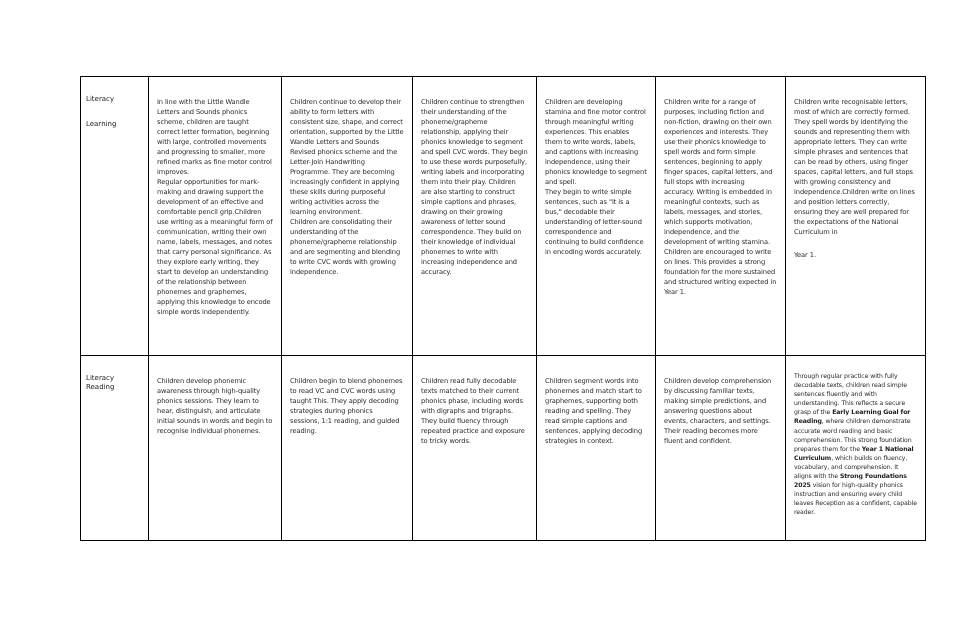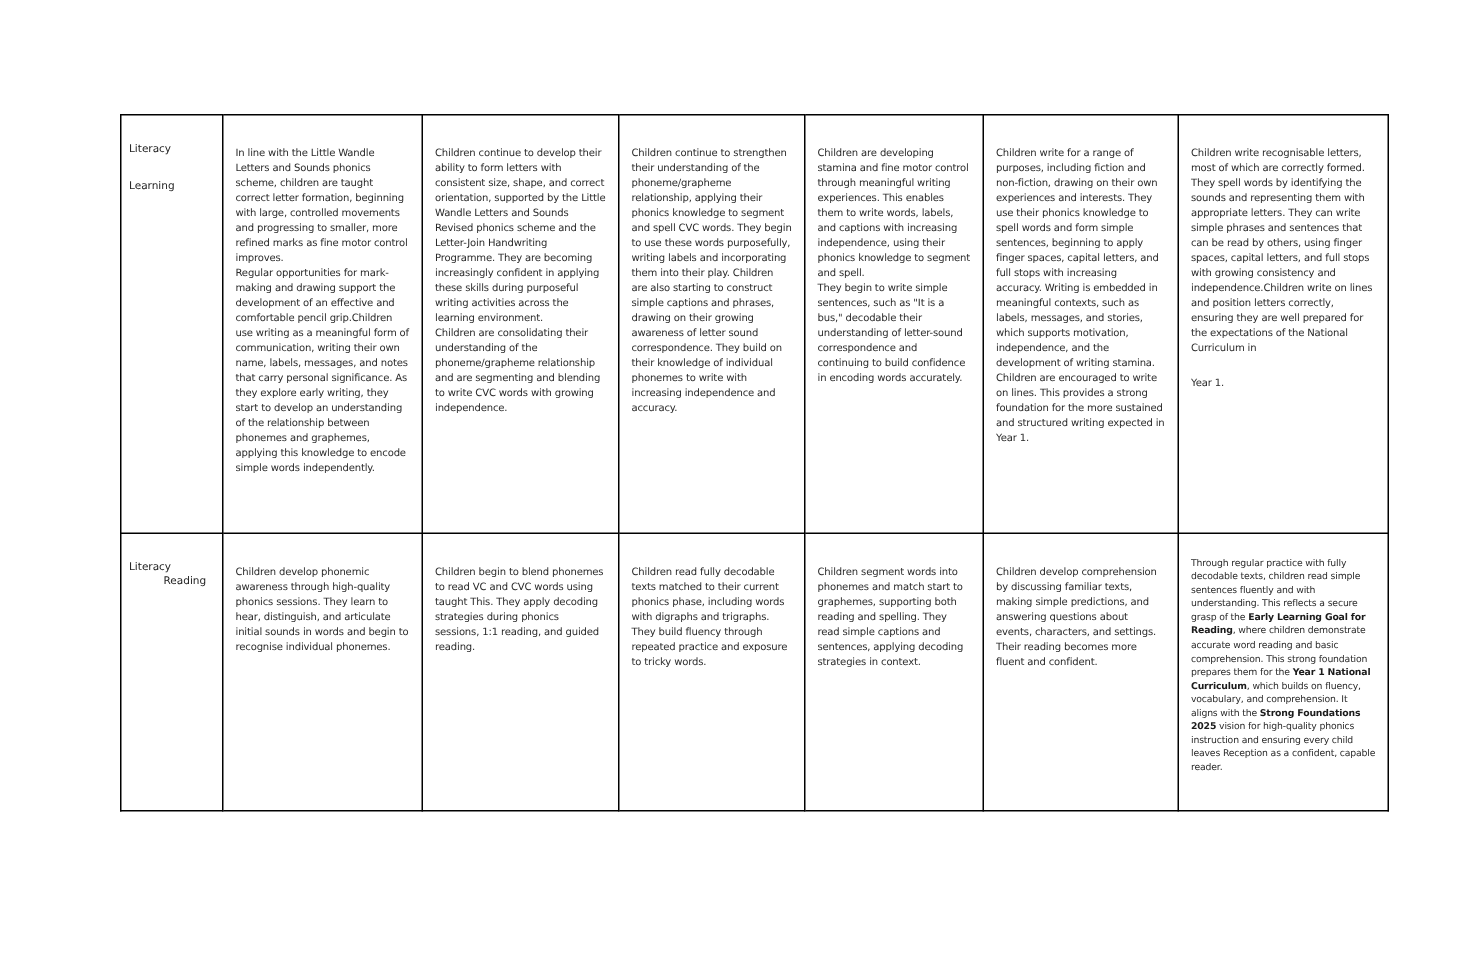--- a/index.html
+++ b/index.html
@@ -31,21 +31,21 @@
   tr.row-writing { height: 279px; }
   tr.row-reading { height: 168px; }
   td.label-cell {
     padding: 18px 5px;
     font-size: 7px;
     line-height: 9px;
     font-weight: 400;
     color: #222222;
   }
   .label-line2-gap { margin-top: 16px; }
-  .label-line2 { margin-top: 0; margin-left: 23px; }
+  .label-line2 { margin-top: 0; }
   td.cell {
     padding: 20px 8px 23px 8px;
     font-size: 6.7px;
     line-height: 10px;
     letter-spacing: -0.1px;
     border-radius: 31px;
   }
   td.cell p { margin: 0; }
   td.cell p + p { margin-top: 0; }
   td.cell p.cont { margin-top: 13px; }

